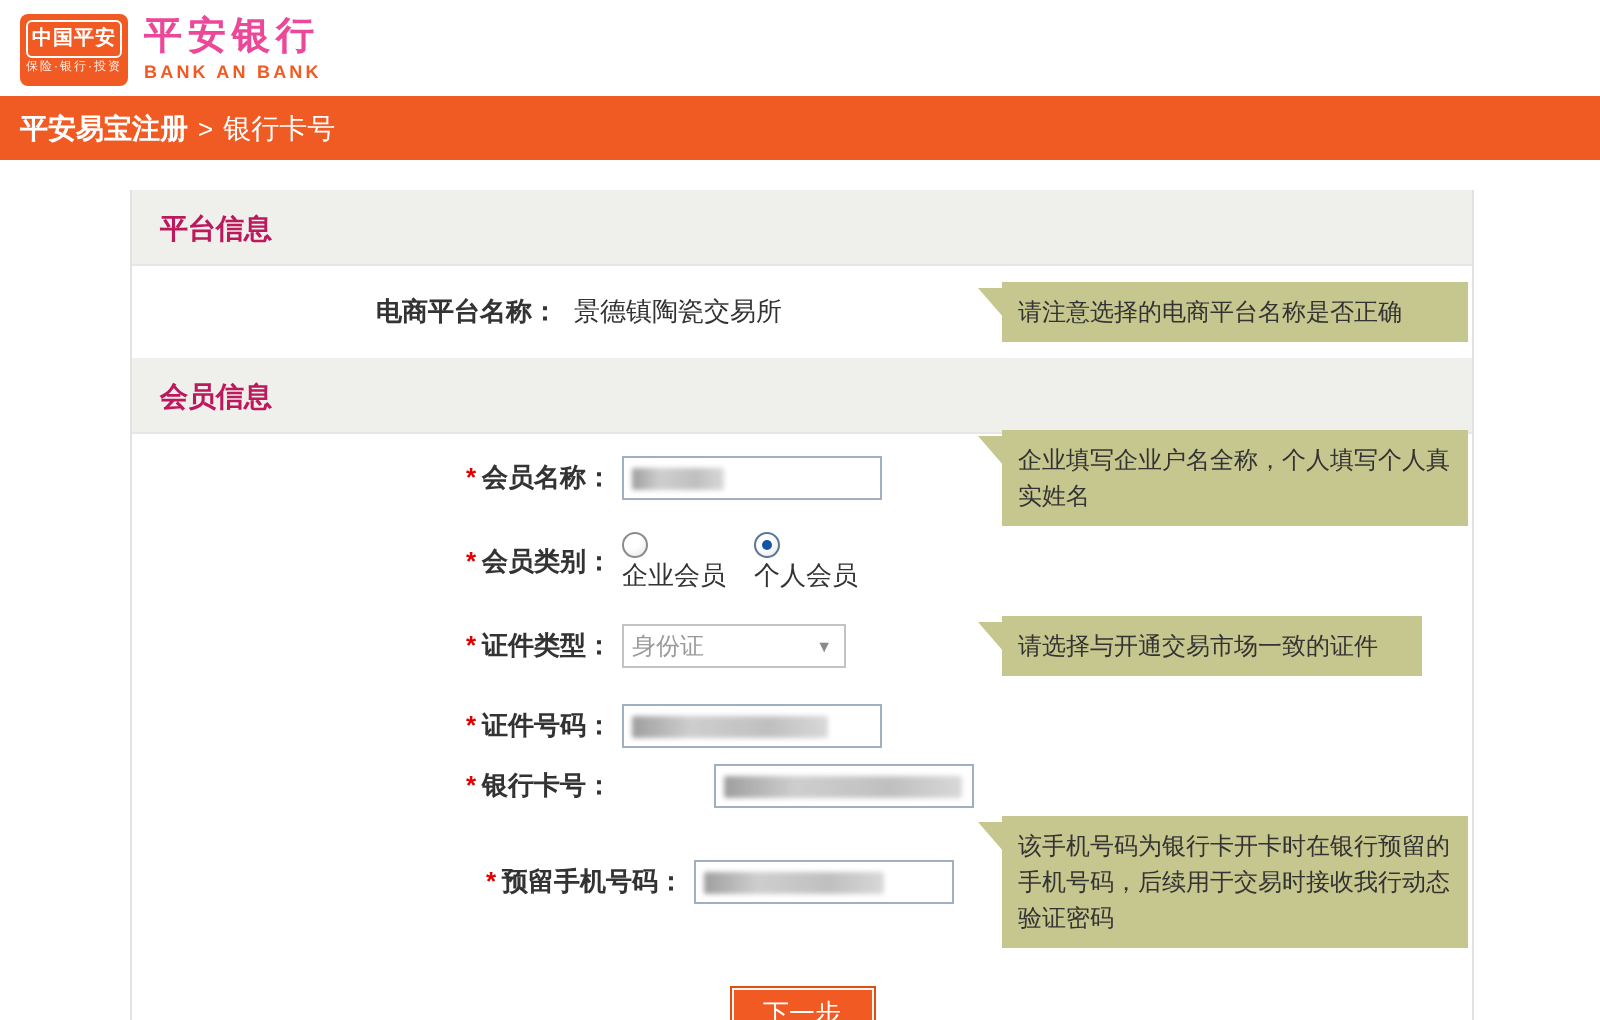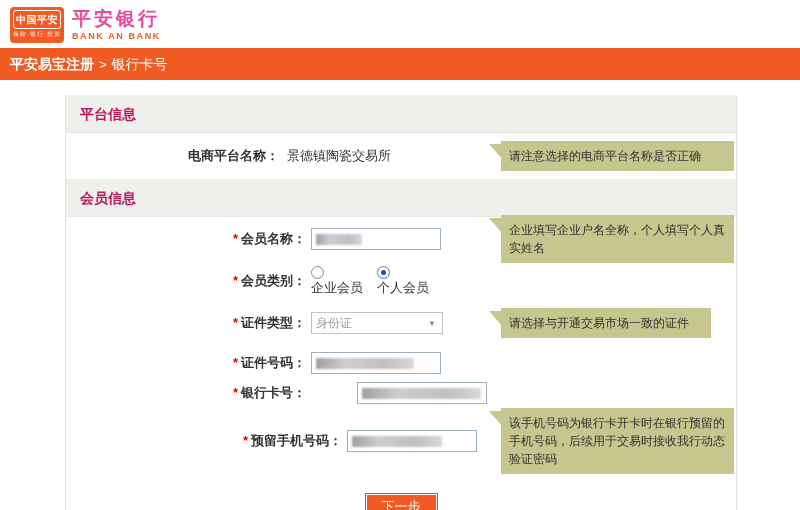--- a/index.html
+++ b/index.html
@@ -41,21 +41,21 @@
   .lbl { width:240px; text-align:right; font-weight:bold; font-size:13px; white-space:nowrap; }
   .lbl .req { color:#e00000; margin-right:3px; font-weight:bold; }
   .lbl-wide { width:276px; }
   .ctl { margin-left:5px; display:flex; align-items:center; }
 
   .tinput { width:130px; height:22px; border:1px solid #9fb1c1; background:#fff;
     display:flex; align-items:center; padding:0 4px; }
   .redact { height:11px; border-radius:1px; opacity:.85; filter:blur(1.2px);
     background:linear-gradient(90deg,#8e8e8e 0%,#c6c6c6 30%,#b5b5b5 70%,#d2d2d2 100%); }
 
-  .select { width:132px; height:22px; border:1px solid #c3c3c3; background:#fff;
+  .select { width:112px; height:22px; border:1px solid #c3c3c3; background:#fff;
     color:#9a9a9a; font-size:12px; display:flex; align-items:center; padding:0 4px;
     justify-content:space-between; }
   .select .arrow { color:#8a8a8a; font-size:8px; padding-right:2px; }
 
   .radio { display:inline-flex; margin-right:14px; font-size:13px; cursor:default;flex-direction:column; }
   .rdot { width:13px; height:13px; border-radius:50%; border:1px solid #8b8b8b;
     background:radial-gradient(circle at 35% 30%, #fff 40%, #e3e3e3); margin-right:4px; position:relative; }
   .radio.checked .rdot { border-color:#5a7894; }
   .radio.checked .rdot::after { content:""; position:absolute; left:3px; top:3px;
     width:5px; height:5px; border-radius:50%; background:#1553a4; }

